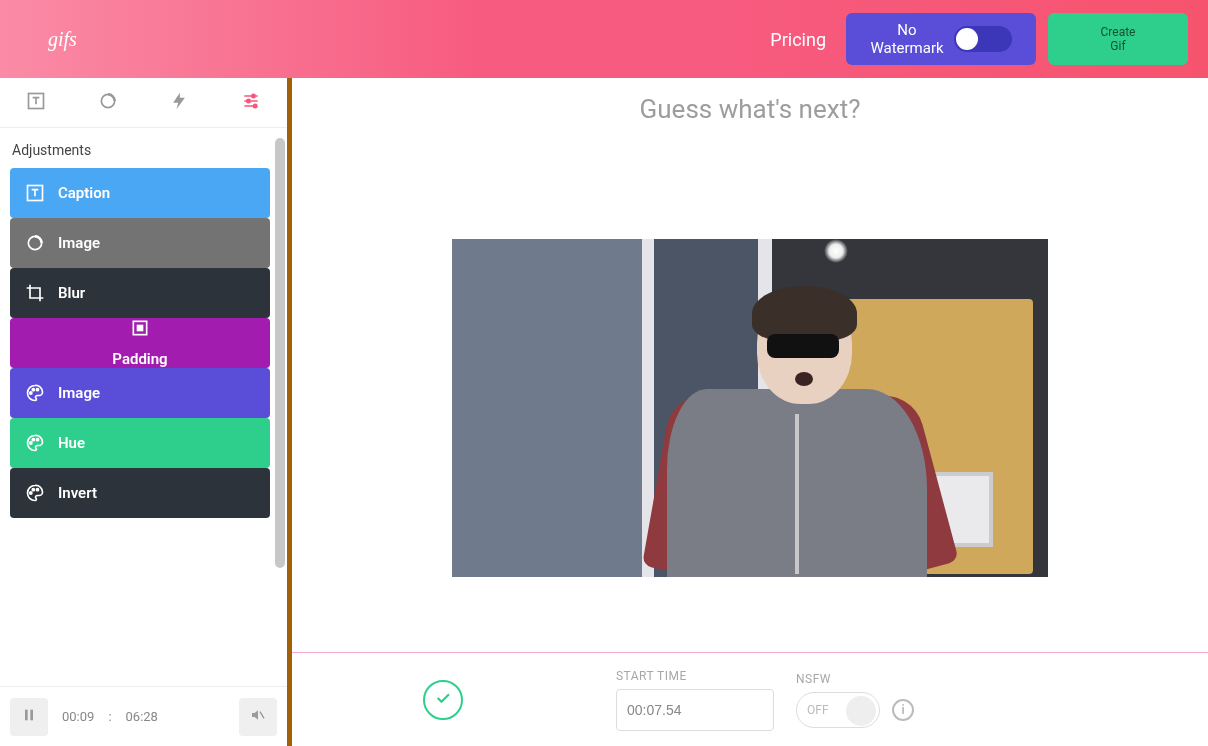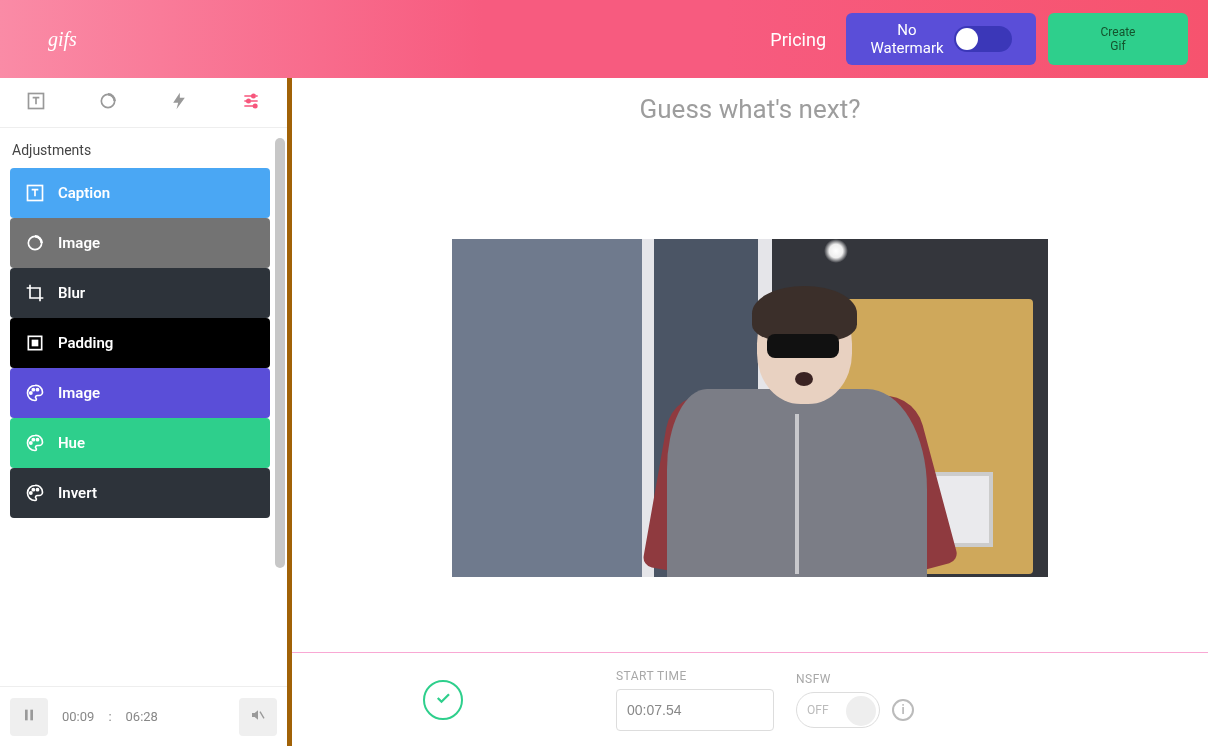--- a/index.html
+++ b/index.html
@@ -377,21 +377,21 @@
             <span>Image</span>
           </div>
           <div class="adj-btn" style="background: rgb(45, 51, 58);">
             <span class="adj-icon">
               <svg viewBox="0 0 24 24" fill="none" stroke="currentColor" stroke-width="2">
                 <path d="M6 2v16h16M2 6h16v16"></path>
               </svg>
             </span>
             <span>Blur</span>
           </div>
-          <div class="adj-btn" style="background: #000000;">
+          <div class="adj-btn" style="background: #a21caf; flex-direction: column;">
             <span class="adj-icon">
               <svg viewBox="0 0 24 24" fill="none" stroke="currentColor" stroke-width="2">
                 <rect x="4" y="4" width="16" height="16"></rect>
                 <rect x="9" y="9" width="6" height="6" fill="currentColor"></rect>
               </svg>
             </span>
             <span>Padding</span>
           </div>
           <div class="adj-btn" style="background: rgb(90, 78, 216);">
             <span class="adj-icon">

